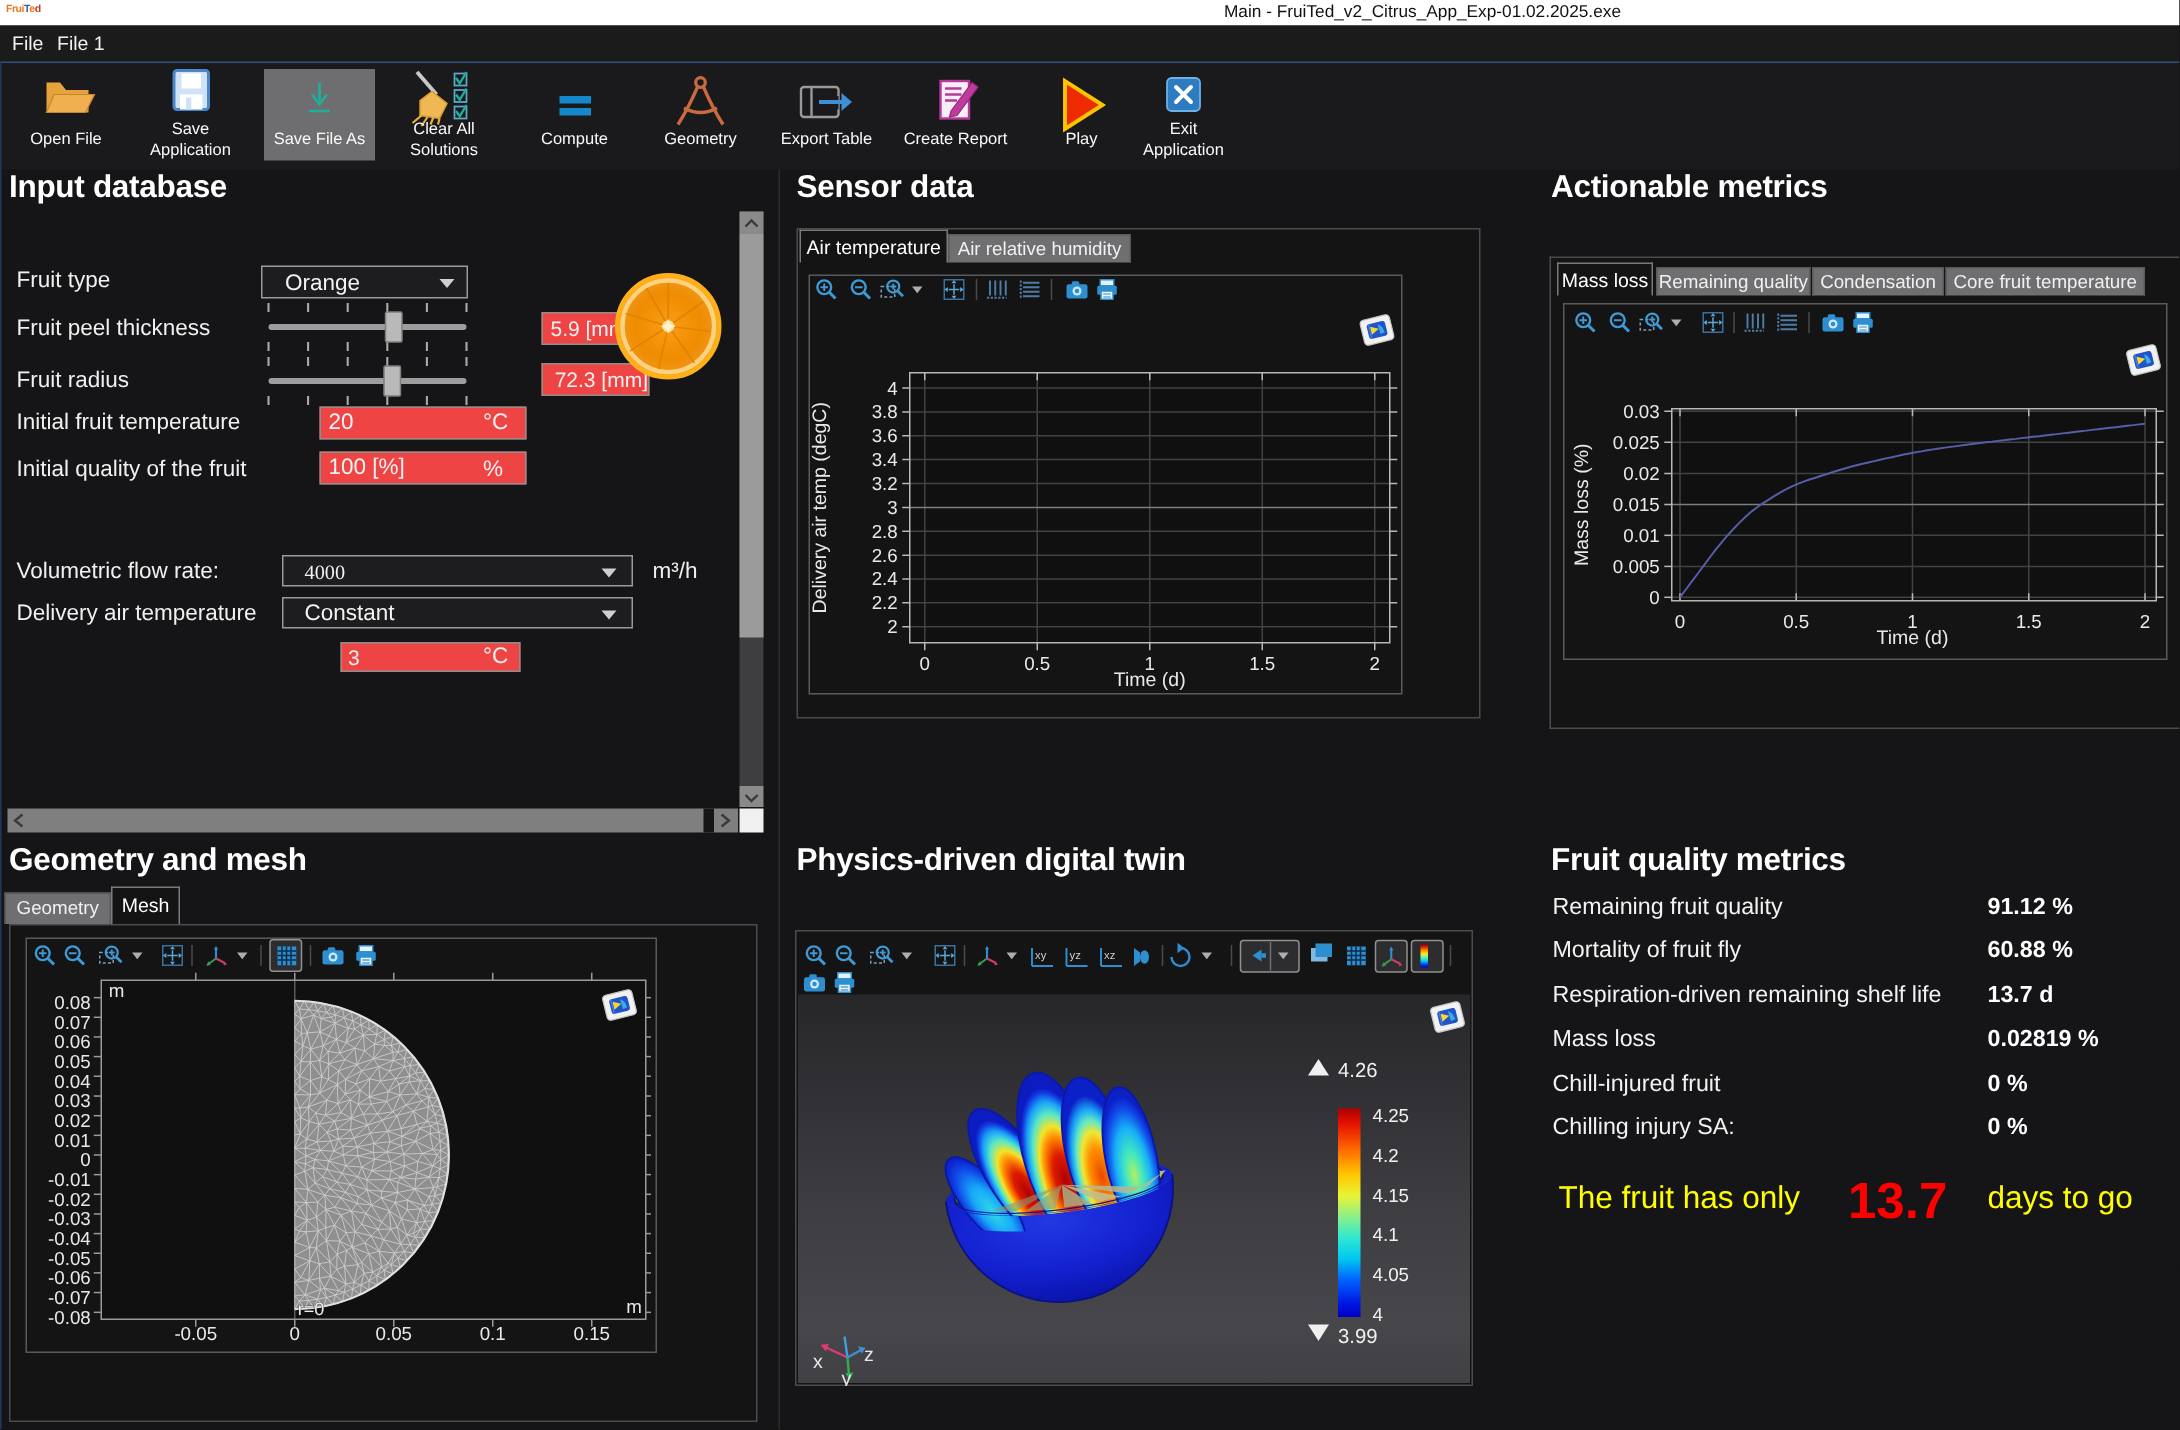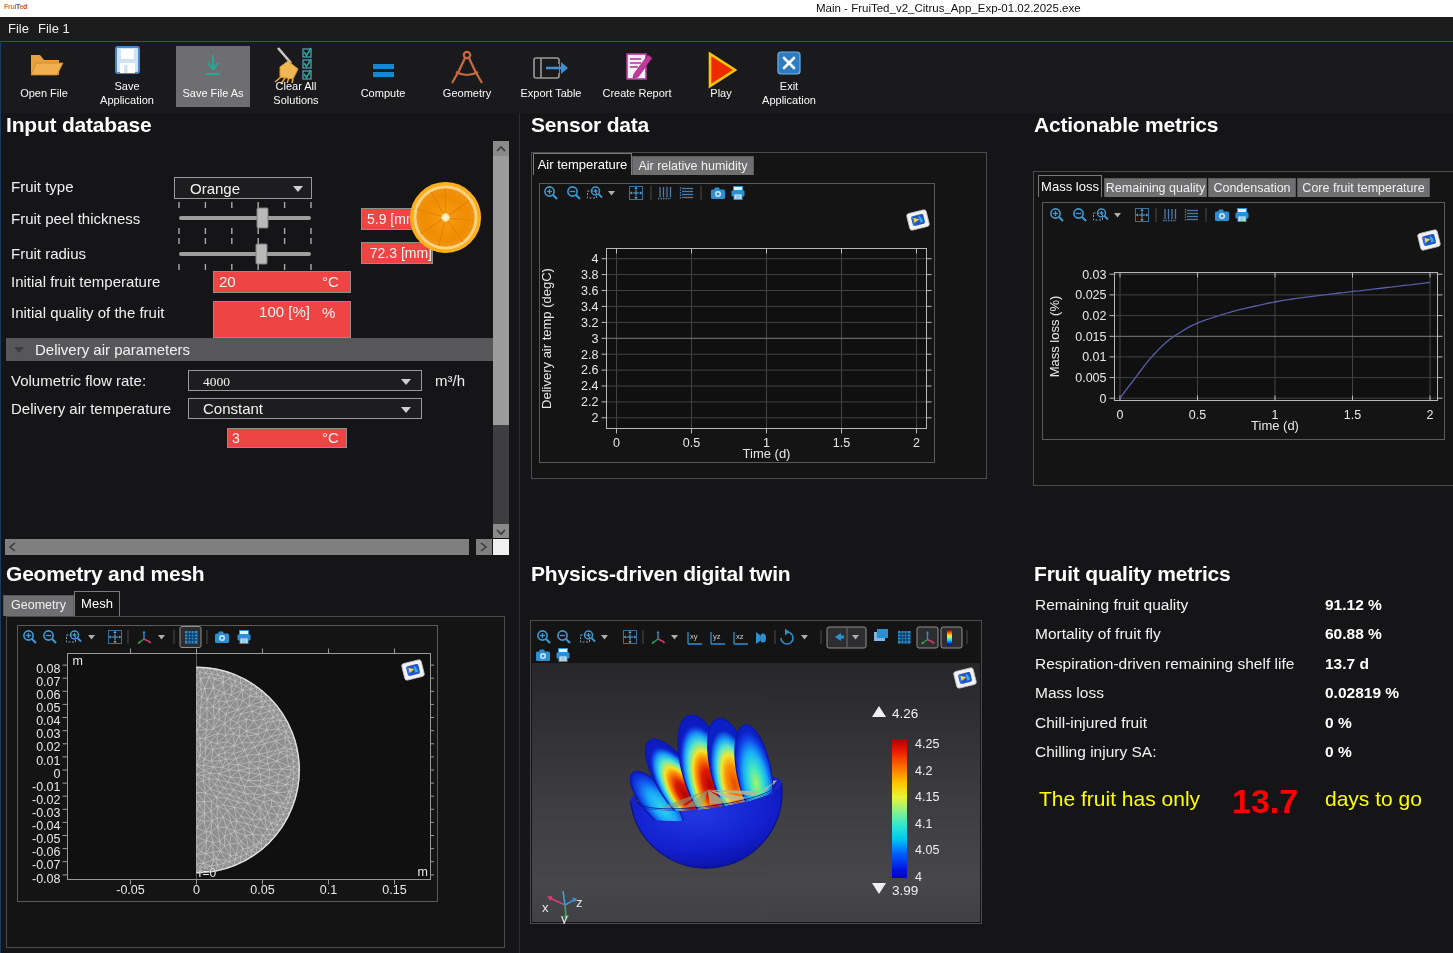--- a/index.html
+++ b/index.html
@@ -258,21 +258,21 @@
     <rect x="257" y="12" width="11" height="20" rx="1" fill="#b9b9b9" stroke="#7e7e7e"></rect>
     <rect x="179" y="56" width="132" height="4" rx="2" fill="#9d9d9d"></rect>
     <rect x="256" y="48" width="11" height="20" rx="1" fill="#b9b9b9" stroke="#7e7e7e"></rect>
   </svg>
   <div class="abs inp" style="left:322px; top:208px; width:72px; height:22px; line-height:20px; padding-left:5px;">5.9 [mm]</div>
   <div class="abs inp" style="left:322px; top:242px; width:72px; height:22px; line-height:20px; padding-left:5px;text-align:right;">72.3 [mm]</div>
   <div class="abs lbl" style="left:11px; top:273px;">Initial fruit temperature</div>
   <div class="abs inp" style="left:174px; top:271px; width:138px; height:22px; line-height:20px; padding-left:5px; font-size:15px;">20</div>
   <div class="abs lbl" style="left:322px; top:273px;">°C</div>
   <div class="abs lbl" style="left:11px; top:304px;">Initial quality of the fruit</div>
-  <div class="abs inp" style="left:174px; top:301px; width:138px; height:37px; line-height:20px; padding-left:5px; font-size:15px;text-align:center;">100 [%]</div>
+  <div class="abs inp" style="left:174px; top:301px; width:138px; height:22px; line-height:20px; padding-left:5px; font-size:15px;">100 [%]</div>
   <div class="abs lbl" style="left:322px; top:304px;">%</div>
 
   <svg class="abs" style="left:409px; top:181px;" width="73" height="73" viewBox="0 0 73 73">
     <defs>
       <radialGradient id="orangeflesh" cx="50%" cy="50%" r="50%">
         <stop offset="0%" stop-color="#ffc15e"></stop>
         <stop offset="12%" stop-color="#f79b13"></stop>
         <stop offset="75%" stop-color="#f08c00"></stop>
         <stop offset="100%" stop-color="#ef9414"></stop>
       </radialGradient>
@@ -287,21 +287,20 @@
       <line x1="36.5" y1="36.5" x2="65" y2="40"></line>
       <line x1="36.5" y1="36.5" x2="54" y2="61"></line>
       <line x1="36.5" y1="36.5" x2="30" y2="65"></line>
       <line x1="36.5" y1="36.5" x2="11" y2="53"></line>
       <line x1="36.5" y1="36.5" x2="8" y2="28"></line>
       <line x1="36.5" y1="36.5" x2="22" y2="11"></line>
     </g>
     <circle cx="36.5" cy="36.5" r="4" fill="#ffdf90"></circle>
     <path d="M36.5 31.5 L38 35 L41.5 36.5 L38 38 L36.5 41.5 L35 38 L31.5 36.5 L35 35 Z" fill="#fff3cf"></path>
   </svg>
-  <div class="abs sechdr" style="left:6px; top:338px; width:487px;"><span class="tri"></span><span style="margin-left:29px;">Delivery air parameters</span></div>
   <div class="abs lbl" style="left:11px; top:372px;">Volumetric flow rate:</div>
   <div class="abs combo" style="left:188px; top:370px; width:234px; height:21px; font-size:13.5px;">
       <span style="position:absolute; left:14px; top:3px;font-family:Liberation Serif, serif;">4000</span>
       <span class="arr" style="right:10px; top:8px;"></span>
     </div>
   <div class="abs lbl" style="left:435px; top:372px;">m³/h</div>
   <div class="abs lbl" style="left:11px; top:400px;">Delivery air temperature</div>
   <div class="abs combo" style="left:188px; top:398px; width:234px; height:21px; font-size:15px;">
       <span style="position:absolute; left:14px; top:1px;">Constant</span>
       <span class="arr" style="right:10px; top:8px;"></span>

